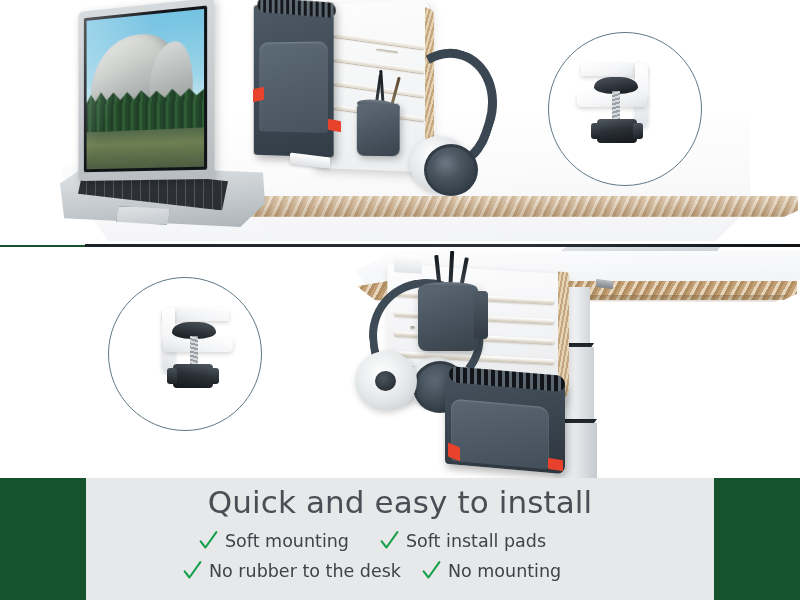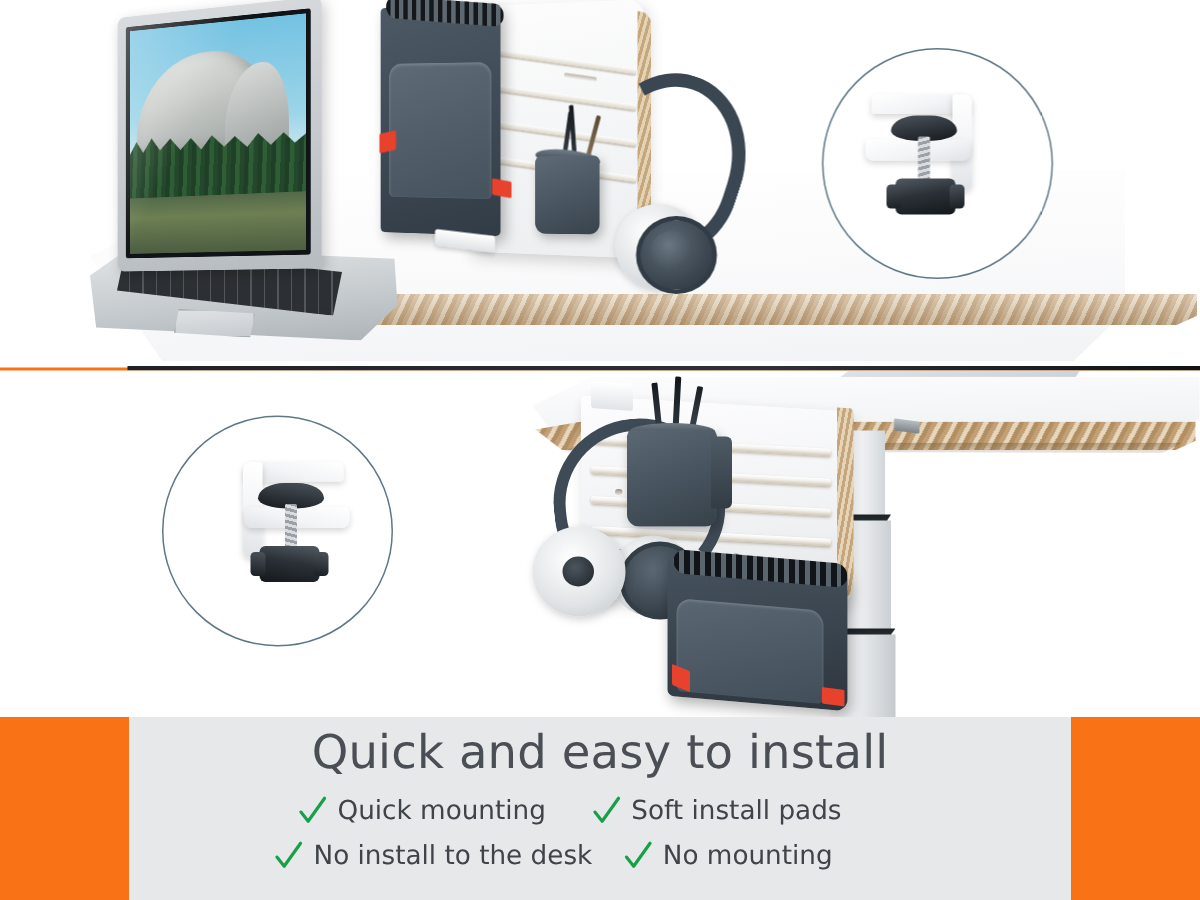--- a/index.html
+++ b/index.html
@@ -1,21 +1,21 @@
 <!DOCTYPE html>
 <html><head>
 <meta charset="utf-8">
 <title>Quick and easy to install</title>
 <style>
   html,body{margin:0;padding:0;}
   body{
     width:800px;height:600px;background:#ffffff;overflow:hidden;
     font-family:"Liberation Sans","DejaVu Sans",sans-serif;
   }
-  #stage{position:relative;width:800px;height:600px;background:#f97316;}
+  #stage{position:relative;width:800px;height:600px;background:#14532d;}
 
   
   .abs{position:absolute;}
   .panel{position:absolute;overflow:hidden;}
 
   
   #panel-top{left:0;top:0;width:800px;height:245px;background:#fff;}
 
   
   #desk-top-surface{
@@ -540,37 +540,37 @@
   </div>
 
   <div id="text-band">
     <div id="headline">Quick and easy to install</div>
 
     <div class="feature-row" id="row1">
       <div class="feature">
         <svg class="check" viewBox="0 0 24 24">
           <path d="M3 13 L8.5 20 L21 2.5" fill="none" stroke="#17a04a" stroke-width="2.4" stroke-linecap="round" stroke-linejoin="round"></path>
         </svg>
-        <span class="feature-label">Quick mounting</span>
+        <span class="feature-label">Soft mounting</span>
       </div>
       <div class="gap"></div>
       <div class="feature">
         <svg class="check" viewBox="0 0 24 24">
           <path d="M3 13 L8.5 20 L21 2.5" fill="none" stroke="#17a04a" stroke-width="2.4" stroke-linecap="round" stroke-linejoin="round"></path>
         </svg>
         <span class="feature-label">Soft install pads</span>
       </div>
     </div>
 
     <div class="feature-row" id="row2">
       <div class="feature">
         <svg class="check" viewBox="0 0 24 24">
           <path d="M3 13 L8.5 20 L21 2.5" fill="none" stroke="#17a04a" stroke-width="2.4" stroke-linecap="round" stroke-linejoin="round"></path>
         </svg>
-        <span class="feature-label">No install to the desk</span>
+        <span class="feature-label">No rubber to the desk</span>
       </div>
       <div class="gap"></div>
       <div class="feature">
         <svg class="check" viewBox="0 0 24 24">
           <path d="M3 13 L8.5 20 L21 2.5" fill="none" stroke="#17a04a" stroke-width="2.4" stroke-linecap="round" stroke-linejoin="round"></path>
         </svg>
         <span class="feature-label">No mounting</span>
       </div>
     </div>
   </div>

